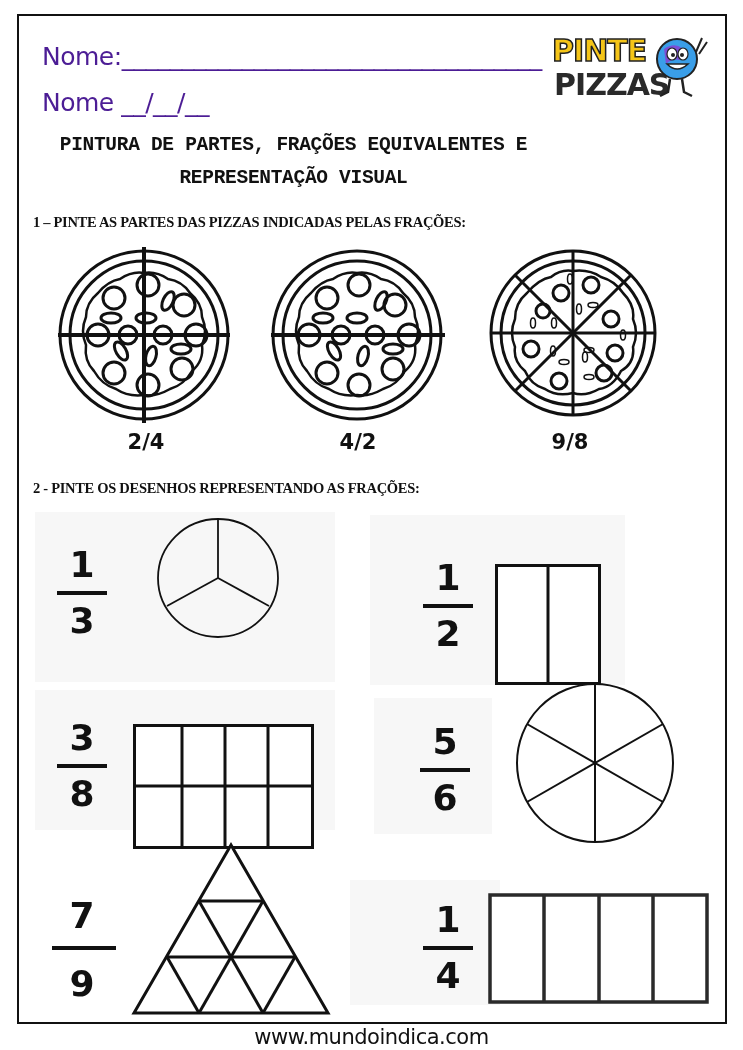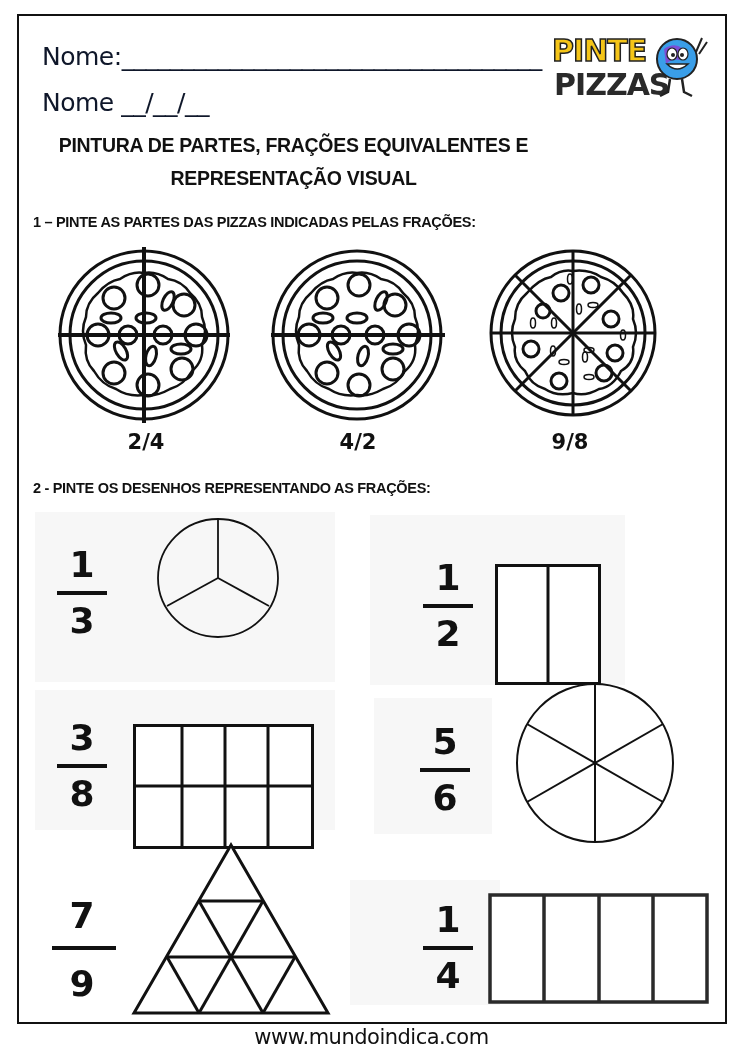--- a/index.html
+++ b/index.html
@@ -1,22 +1,22 @@
 <!DOCTYPE html>
 <html><head>
 <meta charset="utf-8">
 <style>
   * { margin:0; padding:0; box-sizing:border-box; }
   html, body { width:743px; height:1050px; background:#fff; overflow:hidden; }
   body { position:relative; font-family:"Liberation Sans","DejaVu Sans",sans-serif; color:#111; }
   .frame { position:absolute; left:17px; top:14px; width:710px; height:1010px; border:2px solid #111; }
   .abs { position:absolute; }
-  .field { font-size:25px; font-family:"DejaVu Sans",sans-serif; font-weight:normal; color:#0f172a; letter-spacing:-0.5px; }
-  .title { left:0; width:587px; text-align:center; font-family:Liberation Sans, sans-serif; font-weight:bold; font-size:19.5px; letter-spacing:-0.3px; }
-  .q { font-family:Liberation Sans, sans-serif; font-weight:bold; font-size:14.5px; letter-spacing:-0.3px; }
+  .field { font-size:25px; font-family:"DejaVu Sans",sans-serif; font-weight:normal; color:#4c1d95; letter-spacing:-0.5px; }
+  .title { left:0; width:587px; text-align:center; font-family:Liberation Mono, monospace; font-weight:bold; font-size:19.5px; letter-spacing:-0.3px; }
+  .q { font-family:Liberation Serif, serif; font-weight:bold; font-size:14.5px; letter-spacing:-0.3px; }
   .plabel { font-family:"DejaVu Sans",sans-serif; font-weight:bold; font-size:21px; text-align:center; width:80px; }
   .tile { position:absolute; background:#f7f7f7; }
   .frac { position:absolute; width:60px; text-align:center; font-family:"DejaVu Sans",sans-serif; font-weight:bold; font-size:36px; line-height:40px; }
   .frac .bar { height:4px; background:#111; margin:6px auto; }
   .footer { left:0; width:743px; text-align:center; top:1025px; font-size:21px; font-family:"DejaVu Sans",sans-serif; letter-spacing:-0.5px; }
   .logo { left:552px; top:34px; width:160px; height:70px; }
   .logo .w1 { position:absolute; left:0; top:0; font-family:"DejaVu Sans",sans-serif; font-weight:bold; font-size:30px; color:#f5c518; -webkit-text-stroke:1.5px #222; letter-spacing:-1px; line-height:34px; }
   .logo .w2 { position:absolute; left:2px; top:34px; font-family:"DejaVu Sans",sans-serif; font-weight:bold; font-size:30px; color:#2a2a2a; letter-spacing:-1px; line-height:34px; }
   svg { position:absolute; overflow:visible; }
 </style>

